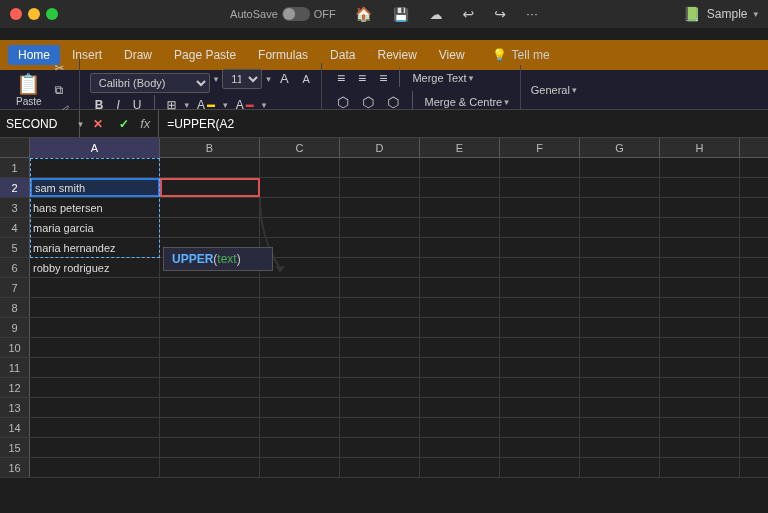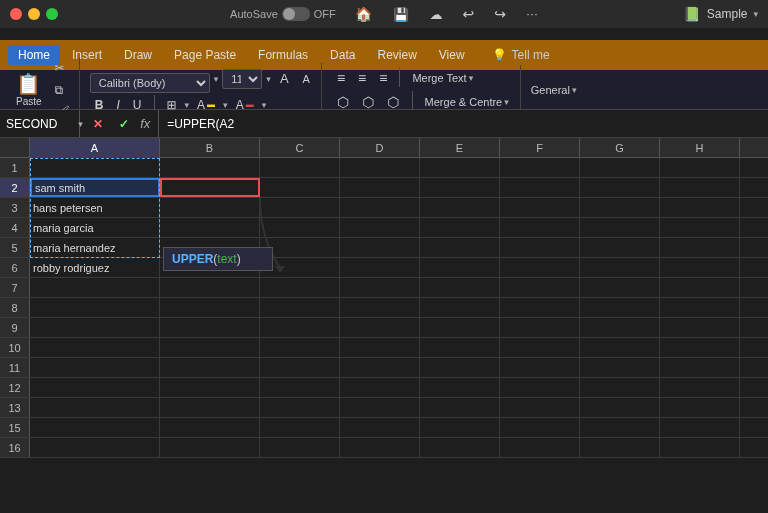--- a/index.html
+++ b/index.html
@@ -560,20 +560,31 @@
         <div class="cell w-col-a"></div>
         <div class="cell w-col-b"></div>
         <div class="cell w-col-c"></div>
         <div class="cell w-col-d"></div>
         <div class="cell w-col-e"></div>
         <div class="cell w-col-f"></div>
         <div class="cell w-col-g"></div>
         <div class="cell w-col-h"></div>
       </div>
     <div class="grid-row">
+        <div class="row-num">14</div>
+        <div class="cell w-col-a"></div>
+        <div class="cell w-col-b"></div>
+        <div class="cell w-col-c"></div>
+        <div class="cell w-col-d"></div>
+        <div class="cell w-col-e"></div>
+        <div class="cell w-col-f"></div>
+        <div class="cell w-col-g"></div>
+        <div class="cell w-col-h"></div>
+      </div>
+    <div class="grid-row">
         <div class="row-num">15</div>
         <div class="cell w-col-a"></div>
         <div class="cell w-col-b"></div>
         <div class="cell w-col-c"></div>
         <div class="cell w-col-d"></div>
         <div class="cell w-col-e"></div>
         <div class="cell w-col-f"></div>
         <div class="cell w-col-g"></div>
         <div class="cell w-col-h"></div>
       </div>

